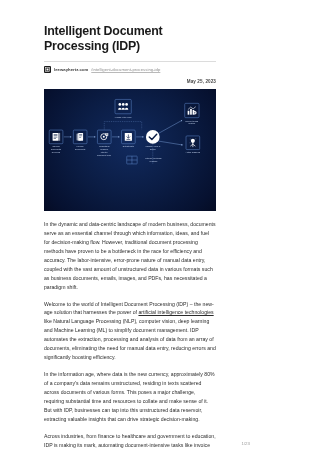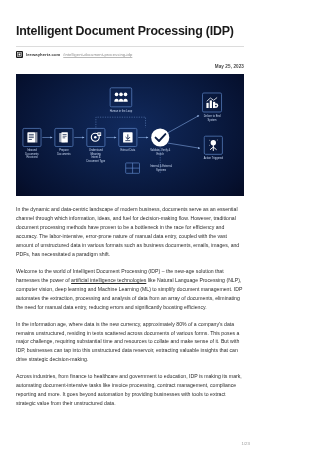--- a/index.html
+++ b/index.html
@@ -13,21 +13,21 @@
     font-family: "Liberation Sans", sans-serif;
     color: #222222;
     overflow: hidden;
   }
   .page {
     position: relative;
     width: 260px;
     height: 452px;
     background: #ffffff;
     box-sizing: border-box;
-    padding: 0 16px;
+    padding: 0 44px;
   }
   .doc-title {
     margin: 0;
     padding-top: 24px;
     font-size: 12.4px;
     font-weight: bold;
     letter-spacing: -0.2px;
     color: #1a1a1a;
     line-height: 1.2;
   }

